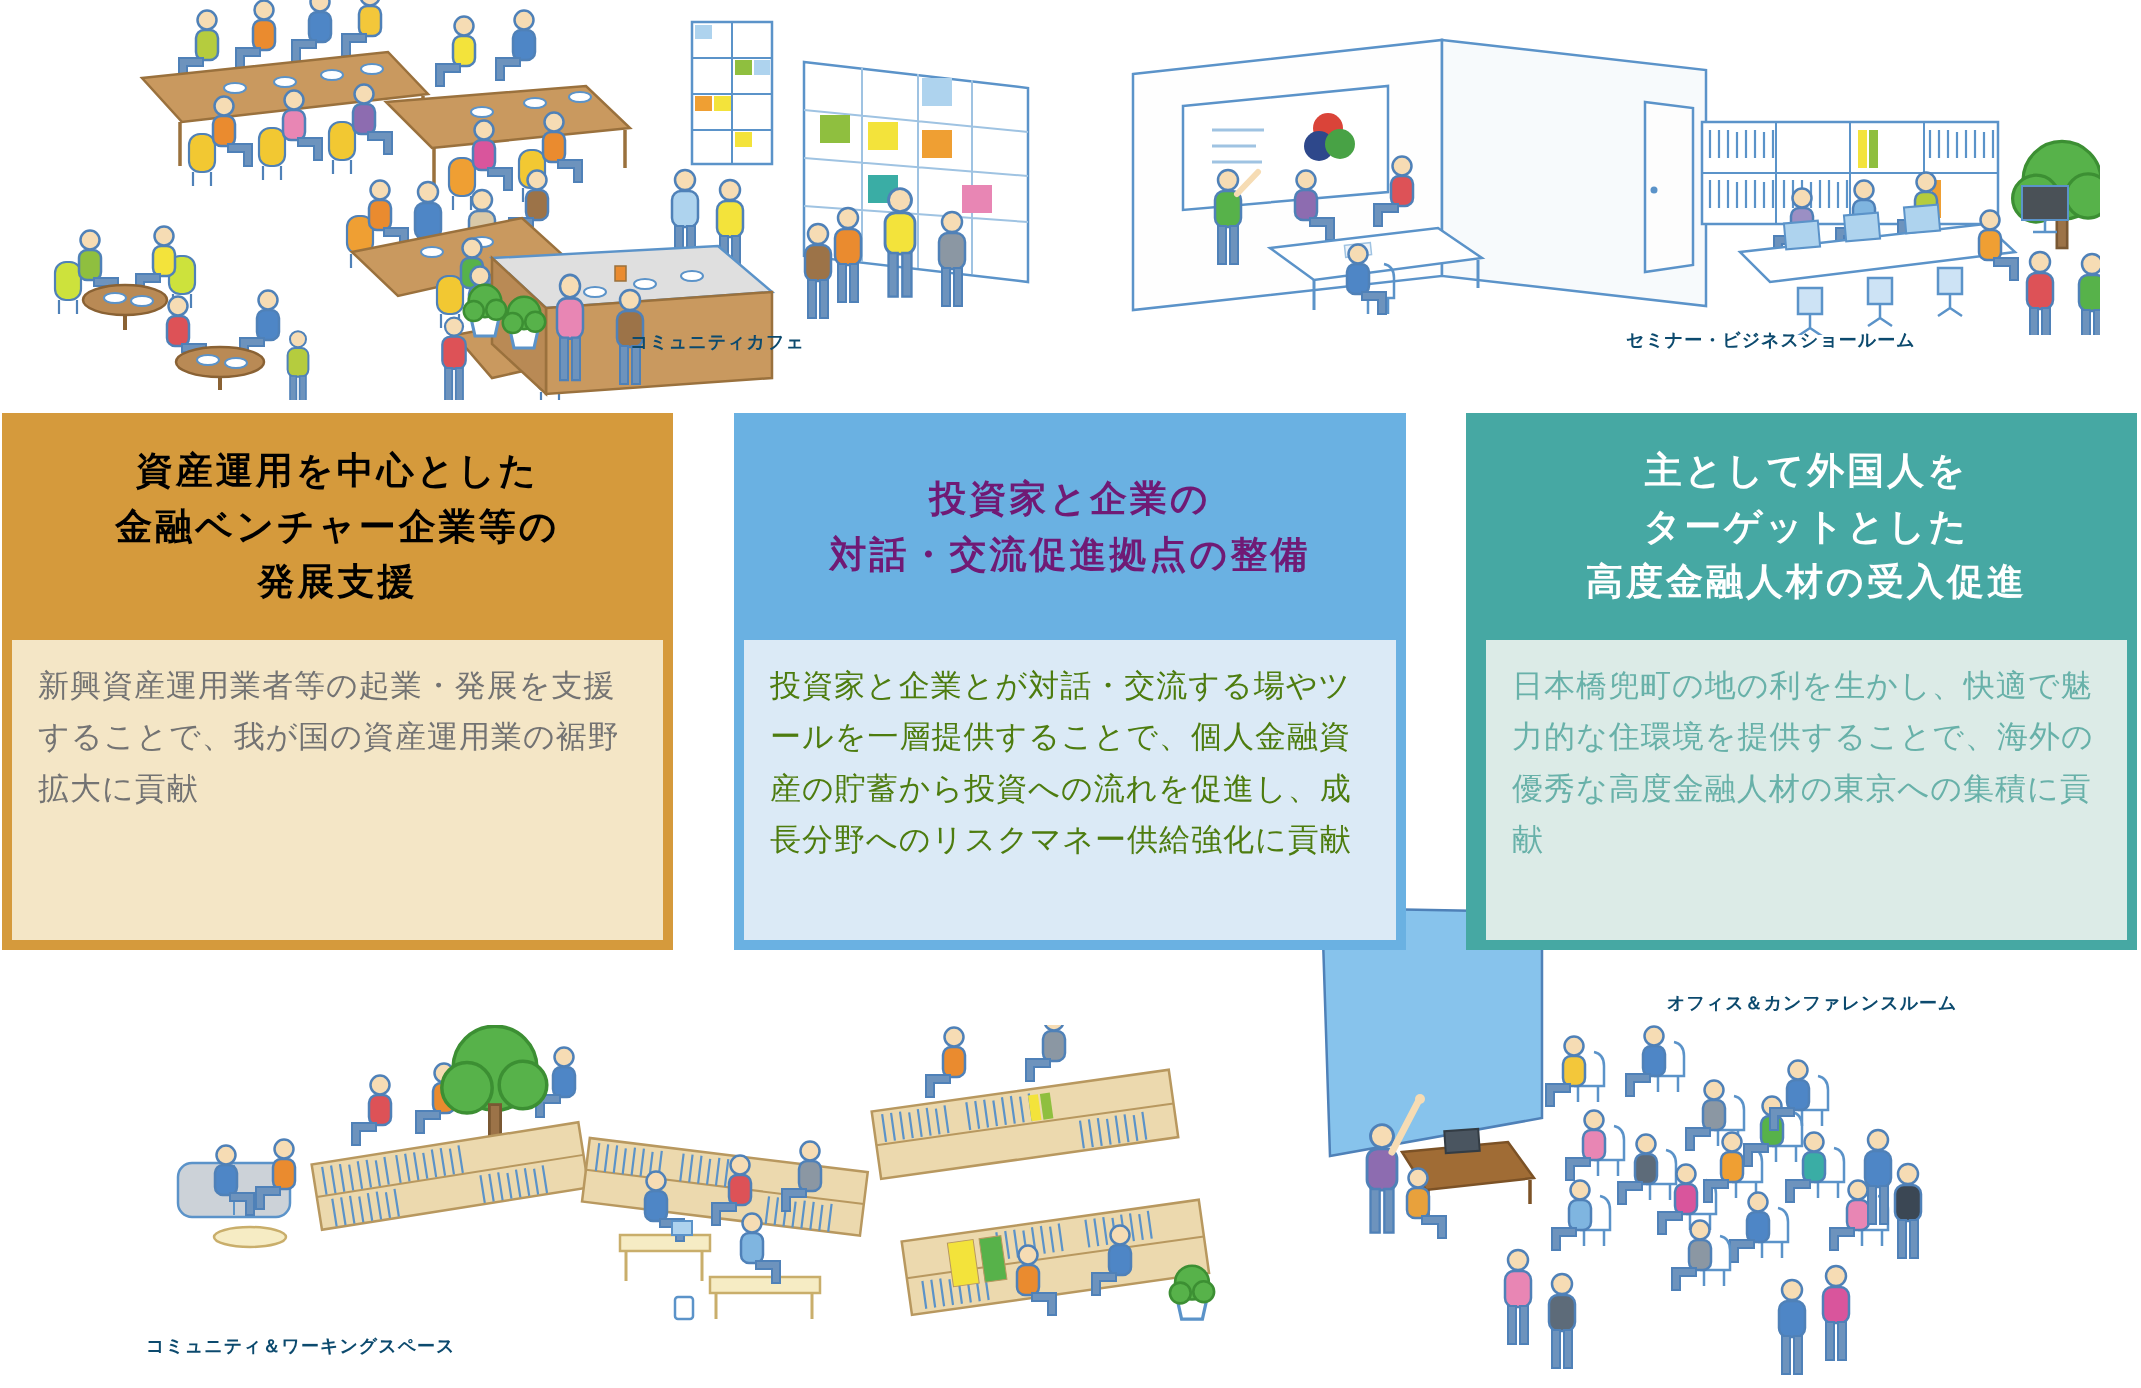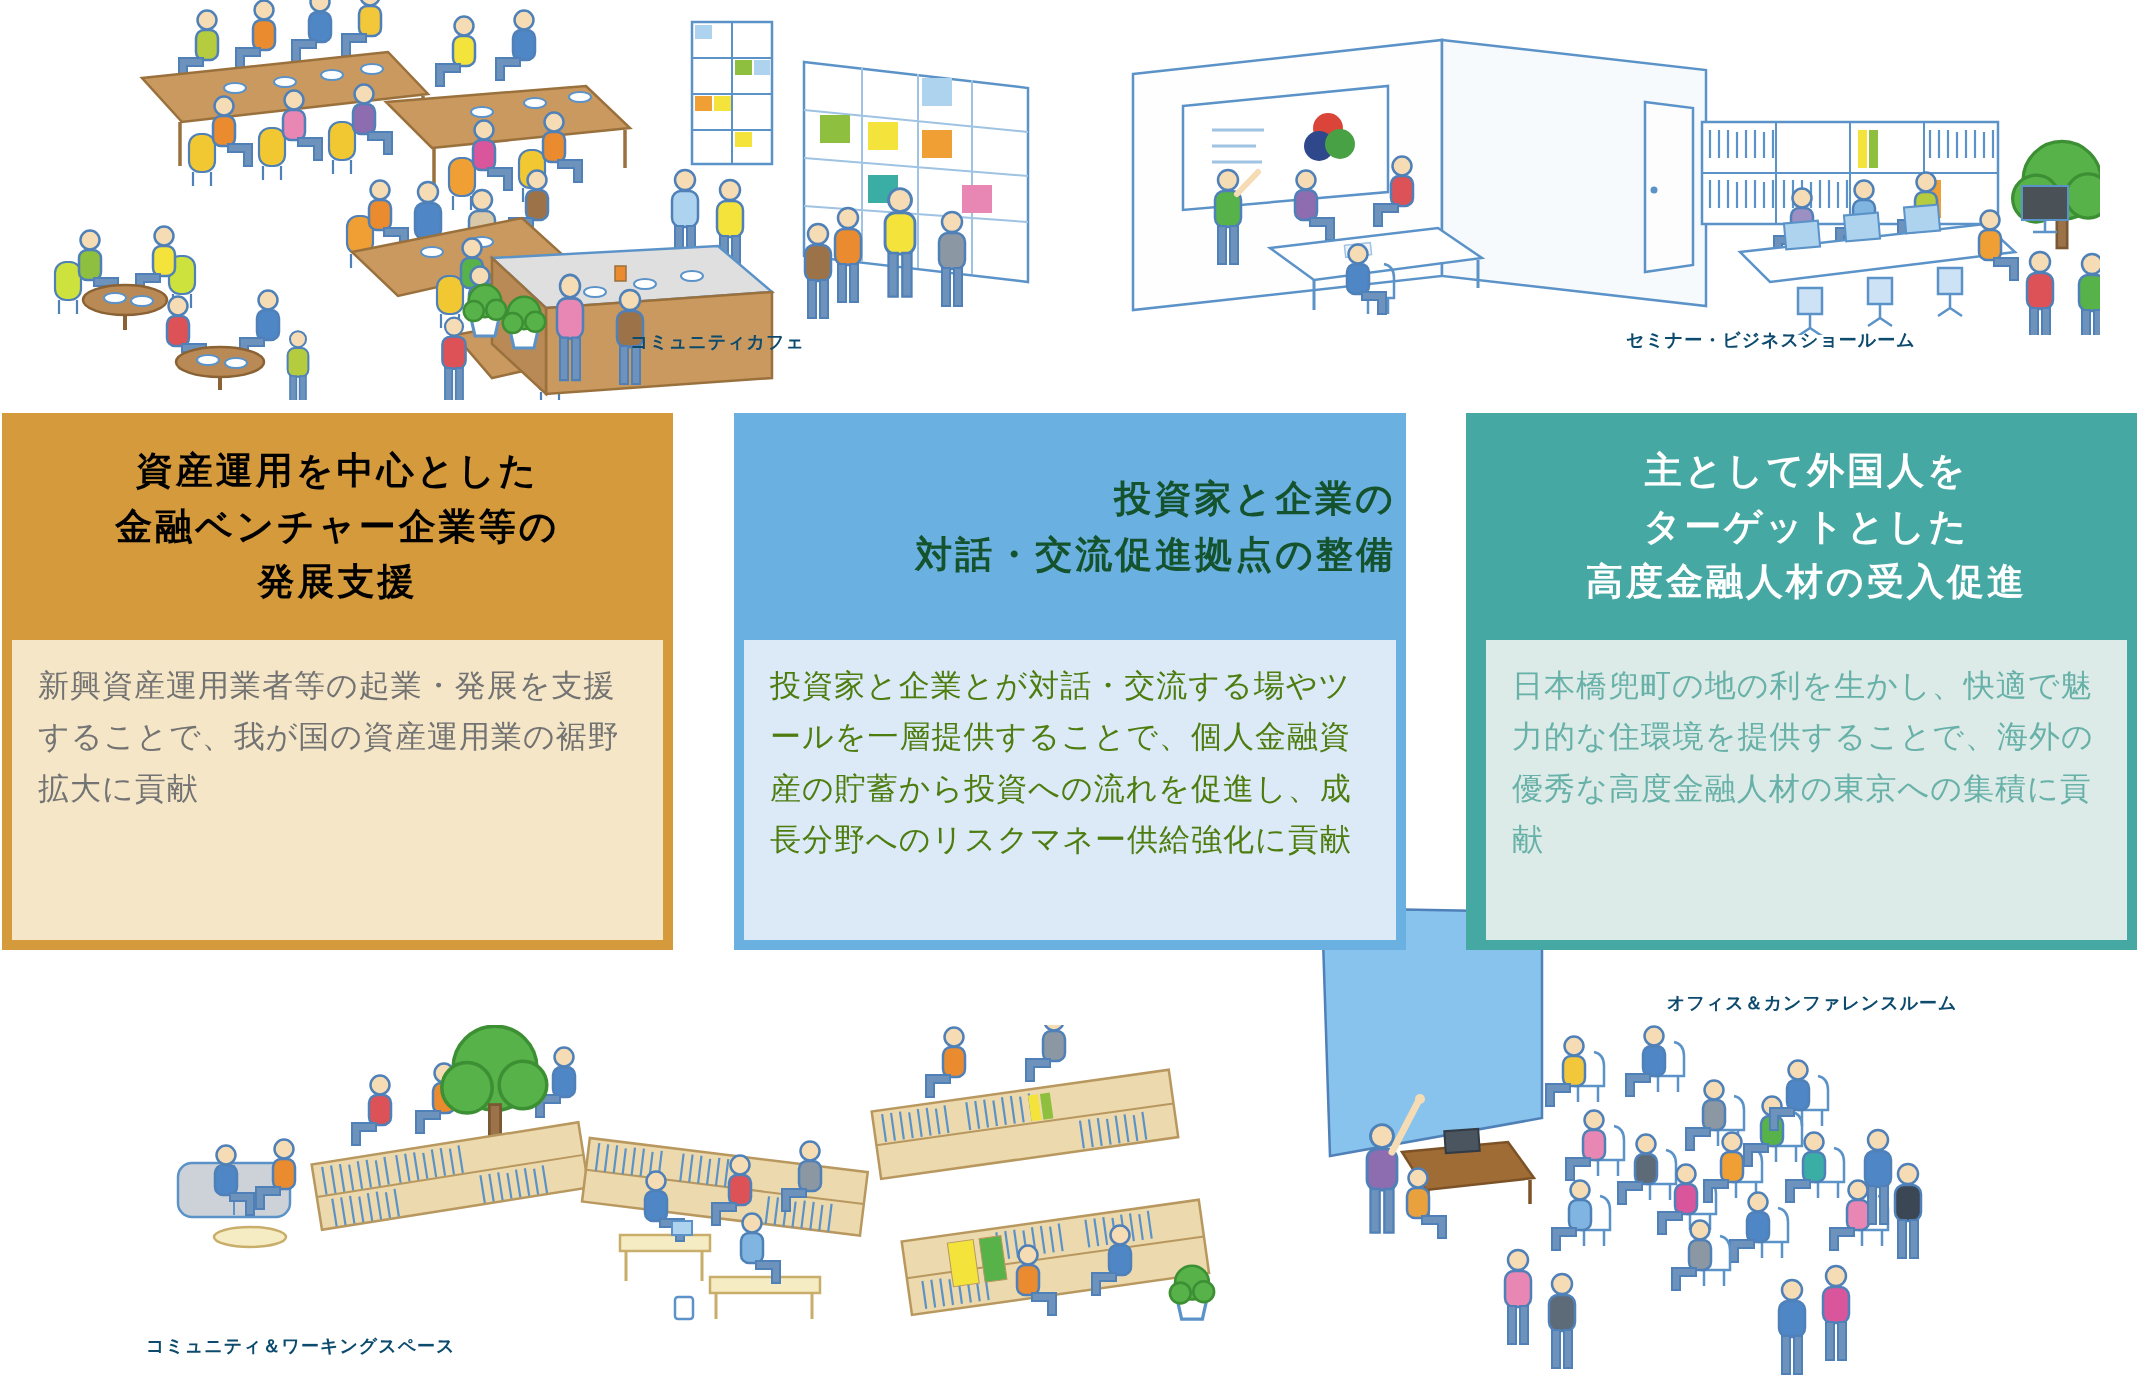--- a/index.html
+++ b/index.html
@@ -18,21 +18,21 @@
   .box{position:absolute;top:413px;height:537px;box-sizing:border-box;padding:0 10px 10px 10px;z-index:2;}
   .box-title{margin:0;height:227px;display:flex;flex-direction:column;justify-content:center;text-align:center;
              font-family:"Liberation Serif","DejaVu Serif",serif;font-size:37px;font-weight:700;
              letter-spacing:3px;line-height:1.5;}
   .box-title span{display:block;}
   .box-body{height:300px;box-sizing:border-box;padding:20px 26px;font-size:31px;line-height:1.66;letter-spacing:1px;}
   #box-gold{left:2px;width:671px;background:#d59a3c;}
   #box-gold .box-title{color:#000000;}
   #box-gold .box-body{background:#f4e6c6;color:#737373;}
   #box-blue{left:734px;width:672px;background:#6ab1e2;}
-  #box-blue .box-title{color:#14532d;align-items:flex-end;}
+  #box-blue .box-title{color:#701a75;}
   #box-blue .box-body{background:#dbeaf6;color:#4d7c0f;}
   #box-teal{left:1466px;width:671px;background:#46a8a3;padding-left:20px;}
   #box-teal .box-title{color:#ffffff;}
   #box-teal .box-body{background:#dcebe7;color:#68b1a9;}
 </style>
 </head>
 <body>
 
 <div class="stage">
 

